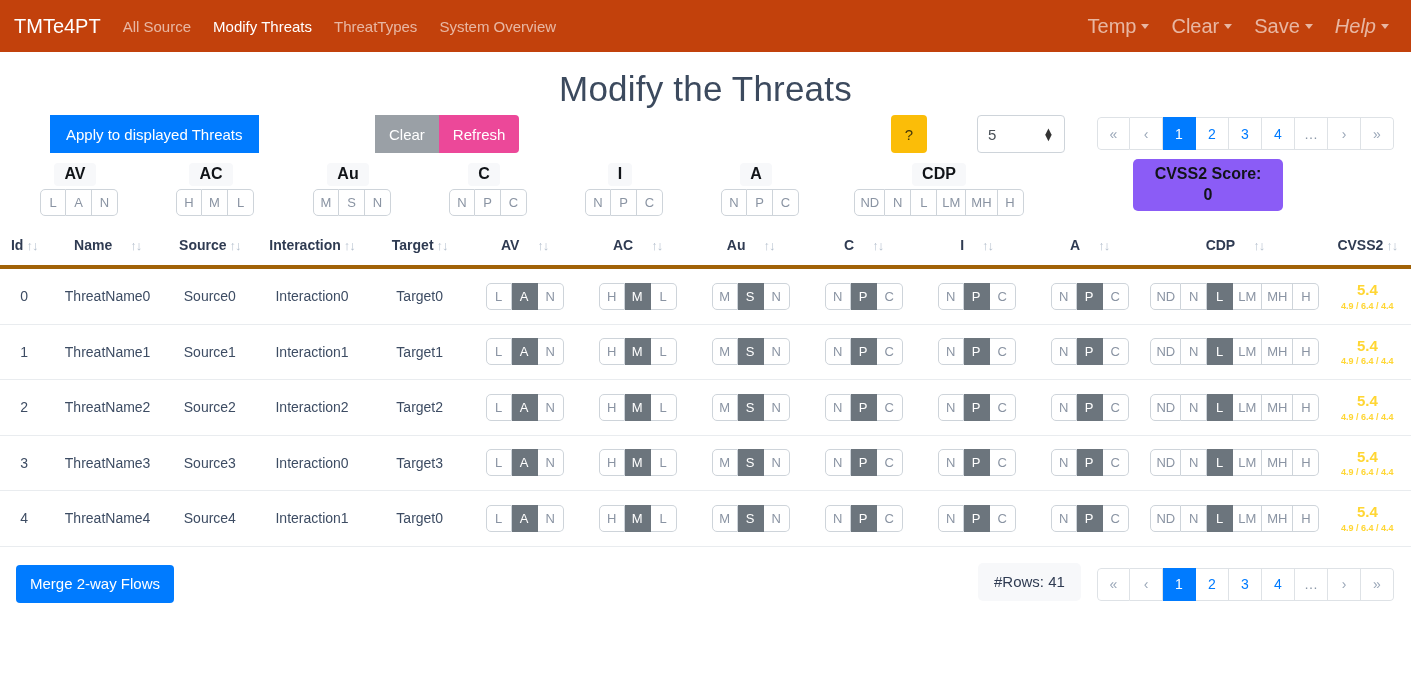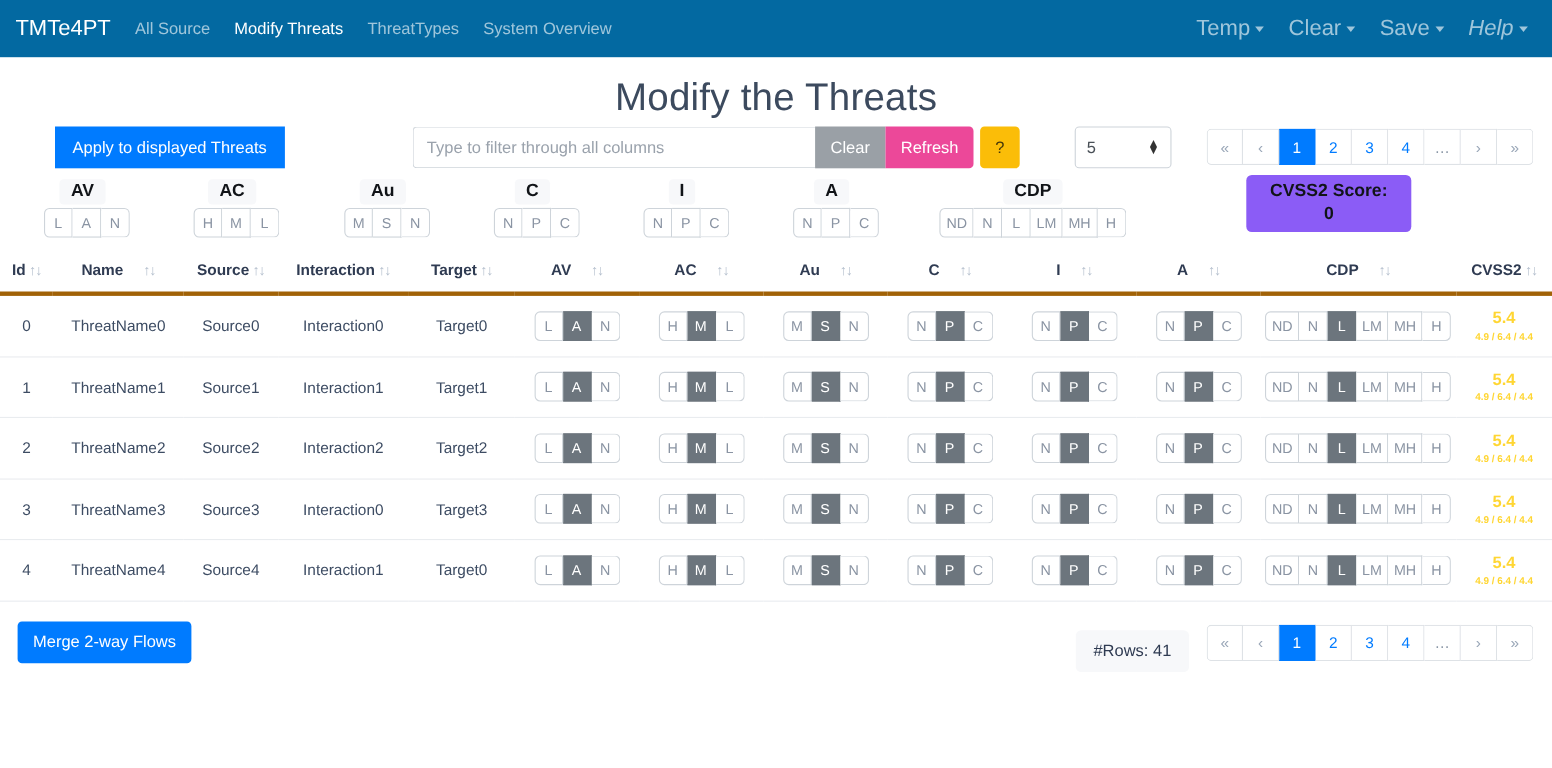--- a/index.html
+++ b/index.html
@@ -8,21 +8,21 @@
     width: 1411px; height: 698px;
     background: #ffffff;
     font-family: "Liberation Sans", sans-serif;
     color: #2f3b52;
     overflow: hidden;
   }
 
   
   .navbar {
     height: 52px;
-    background: #0369a1;
+    background: #c2410c;
     display: flex;
     align-items: center;
     padding: 12px 14px;
     color: #ffffff;
   }
   .brand {
     font-size: 20px;
     color: #ffffff;
     margin-right: 22px;
     white-space: nowrap;
@@ -241,21 +241,21 @@
   }
   .btn-merge {
     position: absolute; left: 16px; top: 10px;
     height: 38px; padding: 0 14px;
     background: #007bff; color: #fff;
     border: none; border-radius: 4px;
     font-size: 15px; font-family: inherit;
     cursor: pointer;
   }
   .rows-count {
-    position: absolute; left: 978px; top: 18px;
+    position: absolute; left: 978px; top: 8px;
     height: 38px;
     background: #f7f8fa;
     border-radius: 5px;
     display: flex; align-items: center;
     padding: 0 16px;
     font-size: 15px;
     color: #2f3b52;
   }
   .pager-bot { position: absolute; left: 1097px; top: 13px; }
 </style>
@@ -289,21 +289,20 @@
       </div>
     </div>
 </div>
 
 <h1 class="page-title">Modify the Threats</h1>
 
 <div class="toolbar">
   <button class="btn-apply">Apply to displayed Threats</button>
 
   <div class="filter-wrap">
-    <input class="filter-input" type="text" placeholder="Type to filter through all columns" style="">
     <button class="btn-clear">Clear</button>
     <button class="btn-refresh">Refresh</button>
   </div>
 
   <button class="btn-help">?</button>
 
   <div class="rows-select">
     <span class="val">5</span>
     <span class="spin">
         <span>▲</span>

